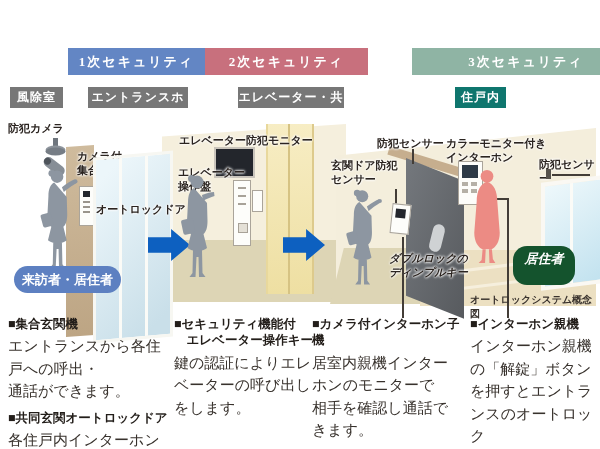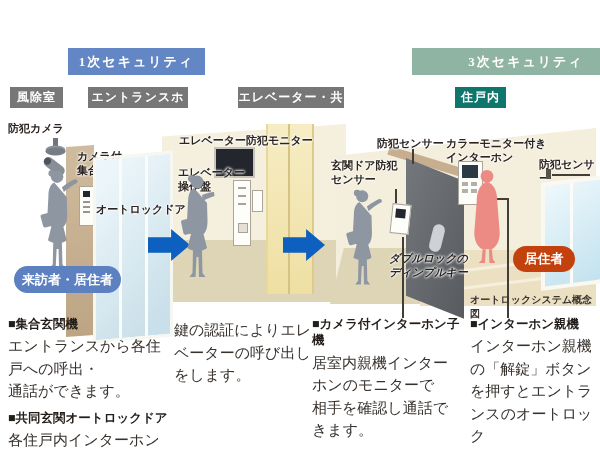--- a/index.html
+++ b/index.html
@@ -40,20 +40,21 @@
         clip-path:polygon(0 0,100% 14%,100% 98%,0 84%);}
   .beam{background:#c6ae8e;transform:rotate(17deg);transform-origin:left top;}
   .window{background:linear-gradient(150deg,#eef8fb,#c2e2ef);border:4px solid #faf8f3;transform:skewY(-7deg);}
 </style>
 </head>
 <body>
 
 <div class="stage">
 
   <div class="abs secbar" style="left: 68px; top: 48px; width: 137px; background: rgb(99, 134, 196);">1次セキュリティ</div>
+  <div class="abs secbar" style="left: 205px; top: 48px; width: 163px; background: rgb(200, 112, 125);">2次セキュリティ</div>
   <div class="abs secbar" style="left: 368px; top: 48px; width: 228px; background: rgb(143, 180, 164); margin-left: 44px;">3次セキュリティ</div>
 
   <div class="abs areabox" style="left: 10px; top: 87px; width: 53px; background: rgb(119, 119, 119);">風除室</div>
   <div class="abs areabox" style="left: 88px; top: 87px; width: 100px; background: rgb(119, 119, 119);">エントランスホール</div>
   <div class="abs areabox" style="left: 238px; top: 87px; width: 106px; background: rgb(119, 119, 119);">エレベーター・共用廊下</div>
   <div class="abs areabox" style="left: 455px; top: 87px; width: 51px; background: #0f766e;">住戸内</div>
 
   <div class="abs wall" style="left:162px;top:124px;width:184px;height:178px;clip-path:polygon(0 7%,100% 0,100% 100%,0 100%);"></div>
   <div class="abs floor" style="left:140px;top:240px;width:242px;height:62px;clip-path:polygon(13% 0,100% 0,100% 100%,0 100%);"></div>
   <div class="abs elev" style="left:266px;top:124px;width:44px;height:170px;">
@@ -173,32 +174,34 @@
   <div class="abs" style="left:546px;top:169px;width:5px;height:10px;background:#56524c;"></div>
 
   <svg class="abs" style="left:464px;top:168px;" width="46" height="96" viewBox="0 0 46 98">
     <g fill="#ec8b84">
       <circle cx="23" cy="8.5" r="6.5"></circle>
       <path d="M23 14 C16 16 12.5 24 12.5 34 L10 66 C10 75 14 81 18.5 83 L27.5 83 C32 81 36 75 36 66 L33.5 34 C33.5 24 30 16 23 14 Z"></path>
       <path d="M18.5 83 L17.5 94 L14.5 97 L21 97 L21.7 83 Z"></path>
       <path d="M25 83 L25.5 97 L31.5 97 L29 93 L28 83 Z"></path>
     </g>
   </svg>
-  <div class="abs badge" style="left: 513px; top: 246px; width: 62px; height: 26px; line-height: 26px; background: #c2410c;">居住者</div>
+  <div class="abs badge" style="left: 513px; top: 246px; width: 62px; height: 39px; line-height: 26px; background: #14532d; font-style: italic;">居住者</div>
   <div class="abs caption" style="left:470px;top:293px;width:126px;">オートロックシステム概念図</div>
 
   <div class="abs" style="left:8px;top:316px;width:162px;">
     <div class="h">■集合玄関機</div>
     <div class="b">エントランスから各住戸への呼出・
 通話ができます。</div>
     <div class="h h2">■共同玄関オートロックドア</div>
     <div class="b">各住戸内インターホンからの解錠信
 号によって、ドアのロックが解かれます。</div>
   </div>
   <div class="abs" style="left:174px;top:316px;width:150px;">
+    <div class="h">■セキュリティ機能付
+　エレベーター操作キー</div>
     <div class="b">鍵の認証によりエレベーターの呼び出し
 をします。</div>
   </div>
   <div class="abs" style="left:312px;top:316px;width:150px;">
     <div class="h">■カメラ付インターホン子機</div>
     <div class="b">居室内親機インターホンのモニターで
 相手を確認し通話できます。</div>
   </div>
   <div class="abs" style="left:470px;top:316px;width:128px;">
     <div class="h">■インターホン親機</div>

